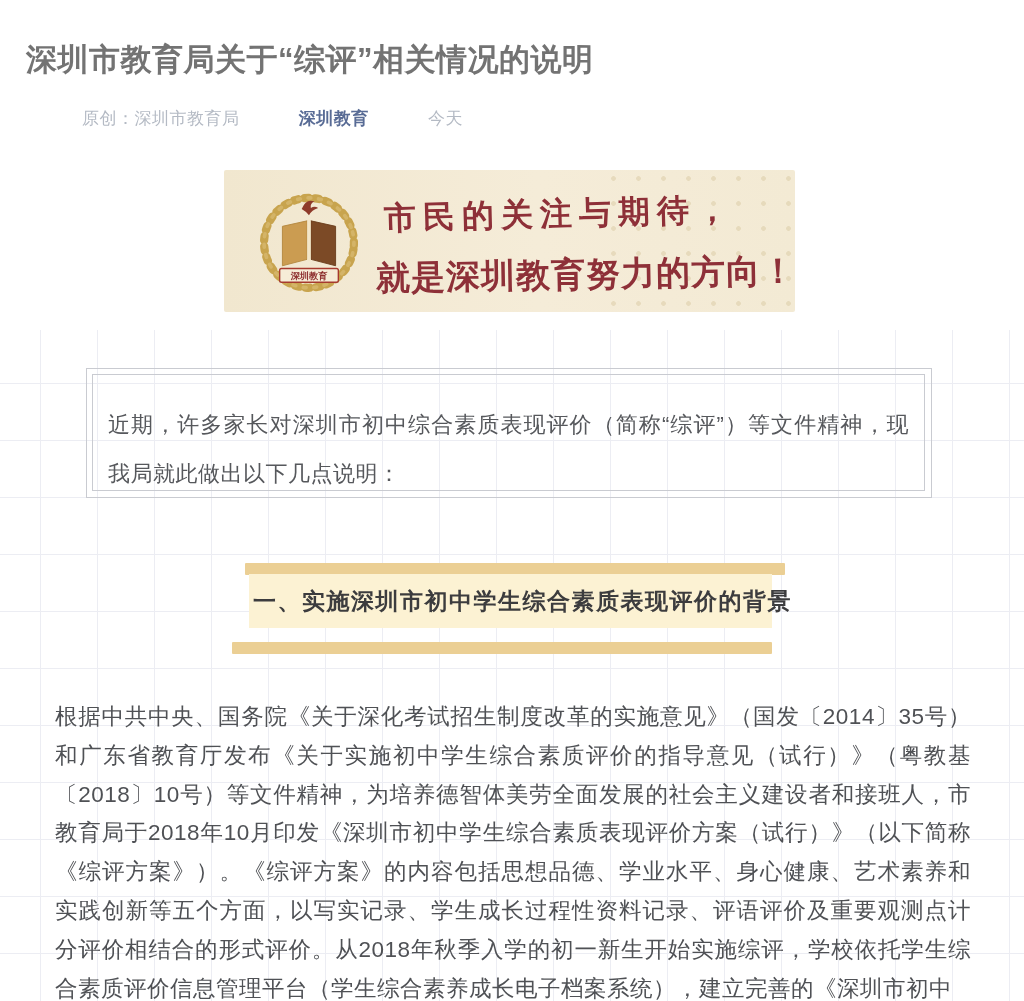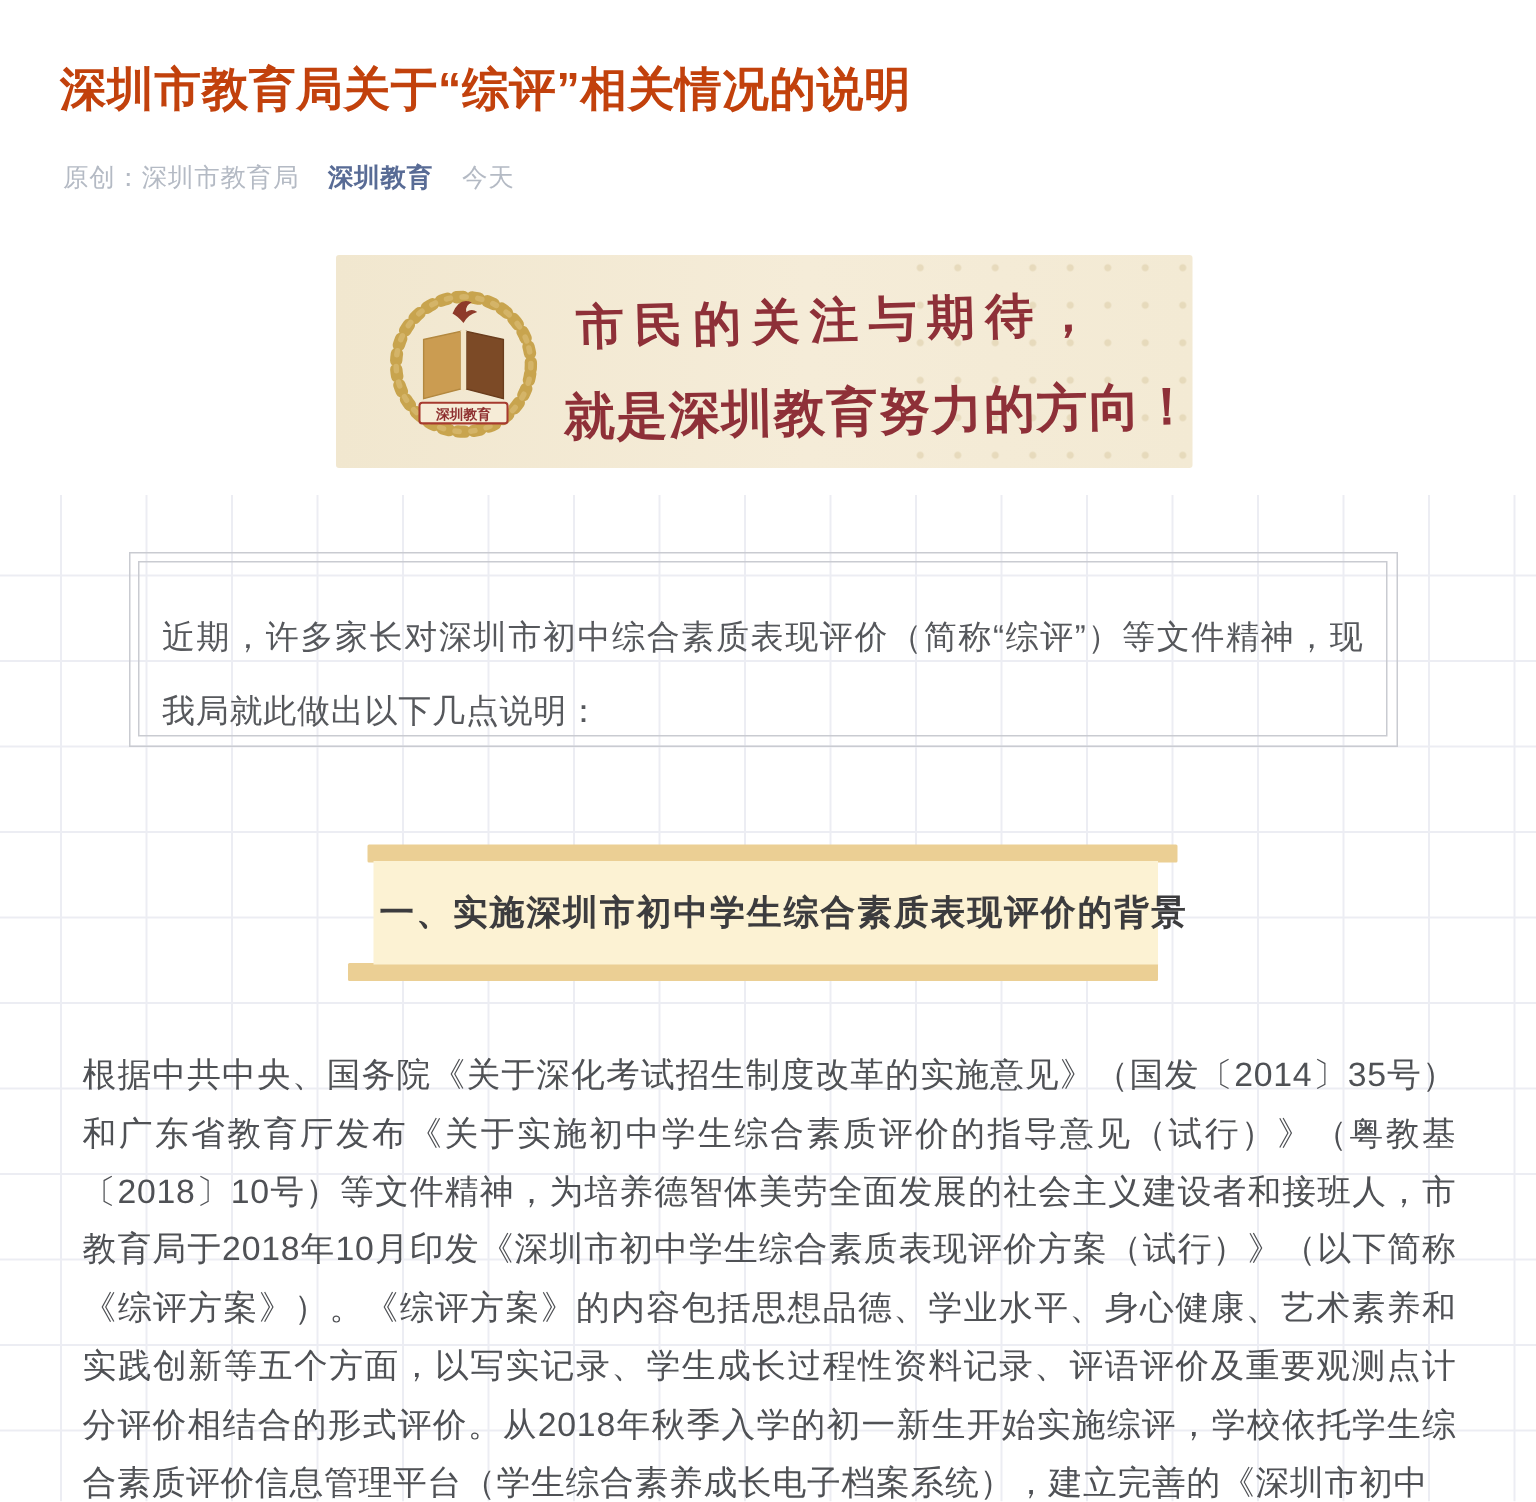--- a/index.html
+++ b/index.html
@@ -6,29 +6,29 @@
   html,body { width:1024px; height:1001px; }
   body {
     position:relative;
     background:#ffffff;
     font-family:"Liberation Sans", sans-serif;
     overflow:hidden;
   }
 
   
   .article-title {
-    position:absolute; left:40px; top:40px; width:900px;
-    font-size:31px; font-weight:bold; color:#c2410c; letter-spacing:0.5px;
+    position:absolute; left:26px; top:40px; width:900px;
+    font-size:31px; font-weight:bold; color:#737373; letter-spacing:0.5px;
     line-height:40px;
   }
   .byline {
     position:absolute; left:42px; top:107px;
     font-size:17px; color:#b4bac4; letter-spacing:0.5px;
   }
-  .byline .seg { margin-right:14px; }
+  .byline .seg { margin-right:14px;margin-left:40px; }
   .byline .account { color:#586b95; font-weight:bold; cursor:pointer; }
 
   
   .banner {
     position:absolute; left:224px; top:170px; width:571px; height:142px;
     background:linear-gradient(90deg, #f1e7cf 0%, #f5ecd8 55%, #f3ead4 100%);
     border-radius:2px; overflow:hidden;
   }
   .banner .dots {
     position:absolute; right:-6px; top:-4px; width:200px; height:150px;
@@ -72,21 +72,21 @@
     padding:25px 15px 0 15px;
     font-size:22px; line-height:49px; color:#56585c;
     text-align:justify; letter-spacing:0.5px;
   }
 
   
   .ribbon { position:absolute; left:232px; top:233px; width:554px; height:92px; }
   .ribbon .strip-top    { position:absolute; left:13px; right:1px; top:0; height:12px; background:#ebcf94; border-radius:1px; }
   .ribbon .strip-bottom { position:absolute; left:0; right:14px; top:79px; height:12px; background:#ebcf94; border-radius:1px; }
   .ribbon .plate {
-    position:absolute; left:17px; right:14px; top:11px; height:69px;
+    position:absolute; left:17px; right:14px; top:11px; height:54px;
     background:#fcf2d3;
     display:flex; align-items:center; justify-content:center;padding-left:24px;
   }
   .ribbon h2 {
     font-size:23px; font-weight:bold; color:#3c3c3e; letter-spacing:1.5px;
     white-space:nowrap;
   }
 
   
   .body-text {

